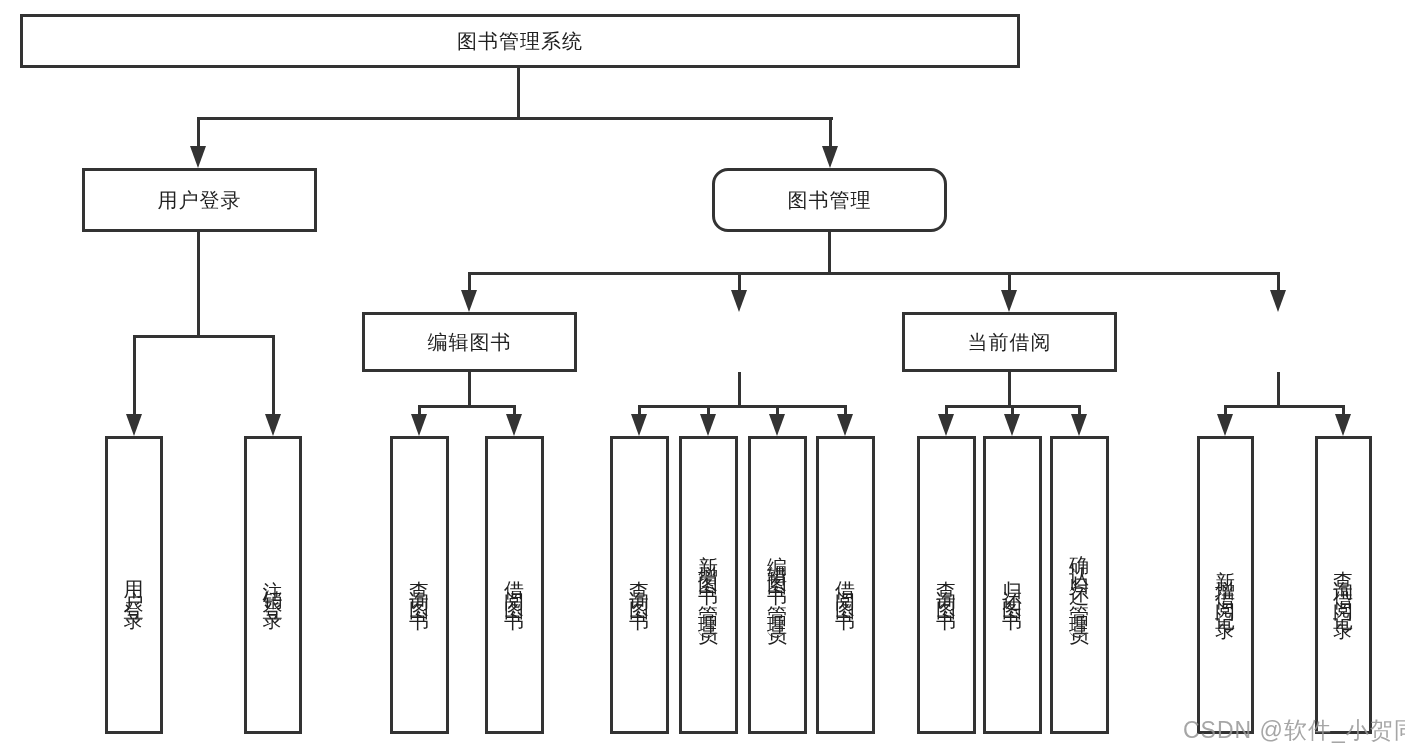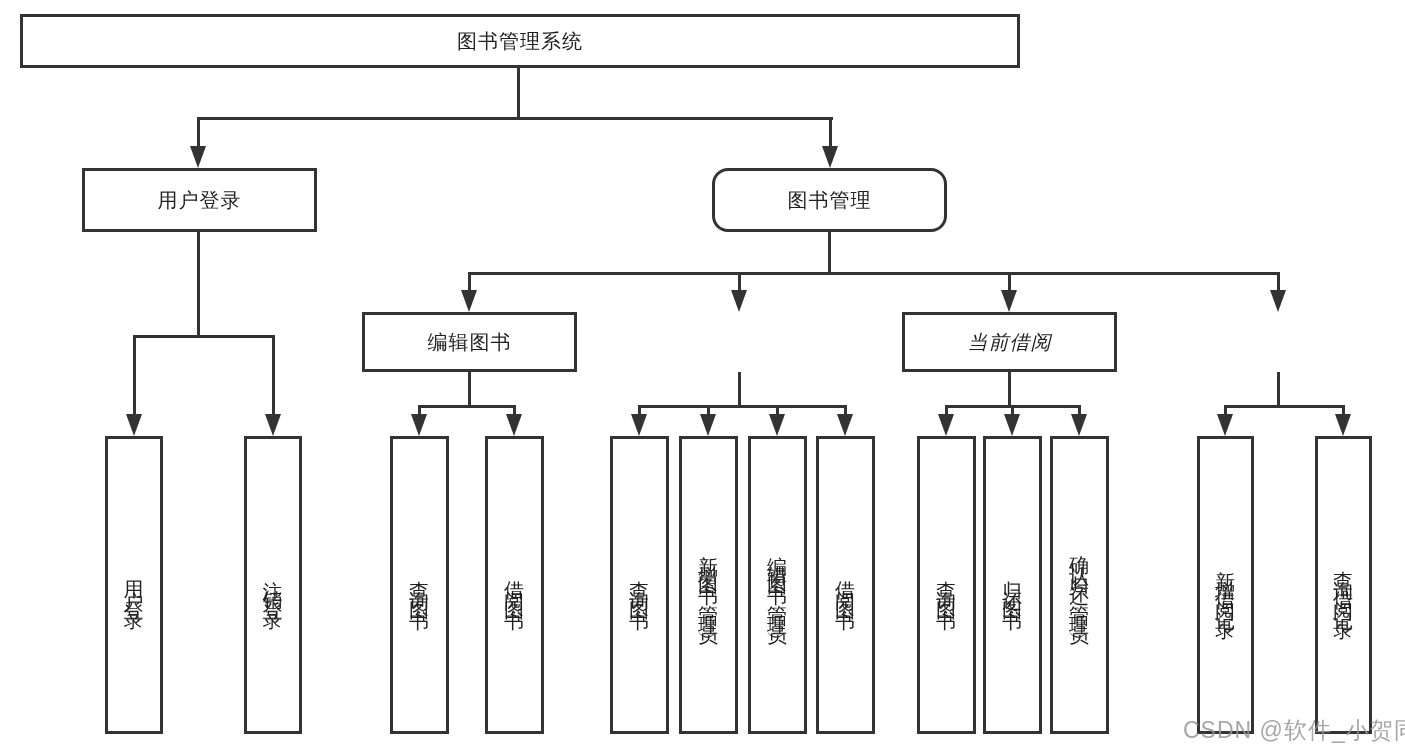--- a/index.html
+++ b/index.html
@@ -77,21 +77,21 @@
   <div class="ln" style="left:468px;top:272px;width:3px;height:20px;"></div>
   <div class="arr" style="left:461px;top:290px;"></div>
   <div class="ln" style="left:738px;top:272px;width:3px;height:20px;"></div>
   <div class="arr" style="left:731px;top:290px;"></div>
   <div class="ln" style="left:1008px;top:272px;width:3px;height:20px;"></div>
   <div class="arr" style="left:1001px;top:290px;"></div>
   <div class="ln" style="left:1277px;top:272px;width:3px;height:20px;"></div>
   <div class="arr" style="left:1270px;top:290px;"></div>
 
   <div class="box h" style="left:362px;top:312px;width:215px;height:60px;">编辑图书</div>
-  <div class="box h" style="left:902px;top:312px;width:215px;height:60px;font-style:italic;">当前借阅</div>
+  <div class="box h" style="left:902px;top:312px;width:215px;height:60px;">当前借阅</div>
 
   <div class="ln" style="left:468px;top:372px;width:3px;height:35px;"></div>
   <div class="ln" style="left:418px;top:405px;width:98px;height:3px;"></div>
   <div class="ln" style="left:418px;top:405px;width:3px;height:11px;"></div>
   <div class="arr" style="left:411px;top:414px;"></div>
   <div class="ln" style="left:513px;top:405px;width:3px;height:11px;"></div>
   <div class="arr" style="left:506px;top:414px;"></div>
 
   <div class="ln" style="left:738px;top:372px;width:3px;height:35px;"></div>
   <div class="ln" style="left:638px;top:405px;width:209px;height:3px;"></div>

